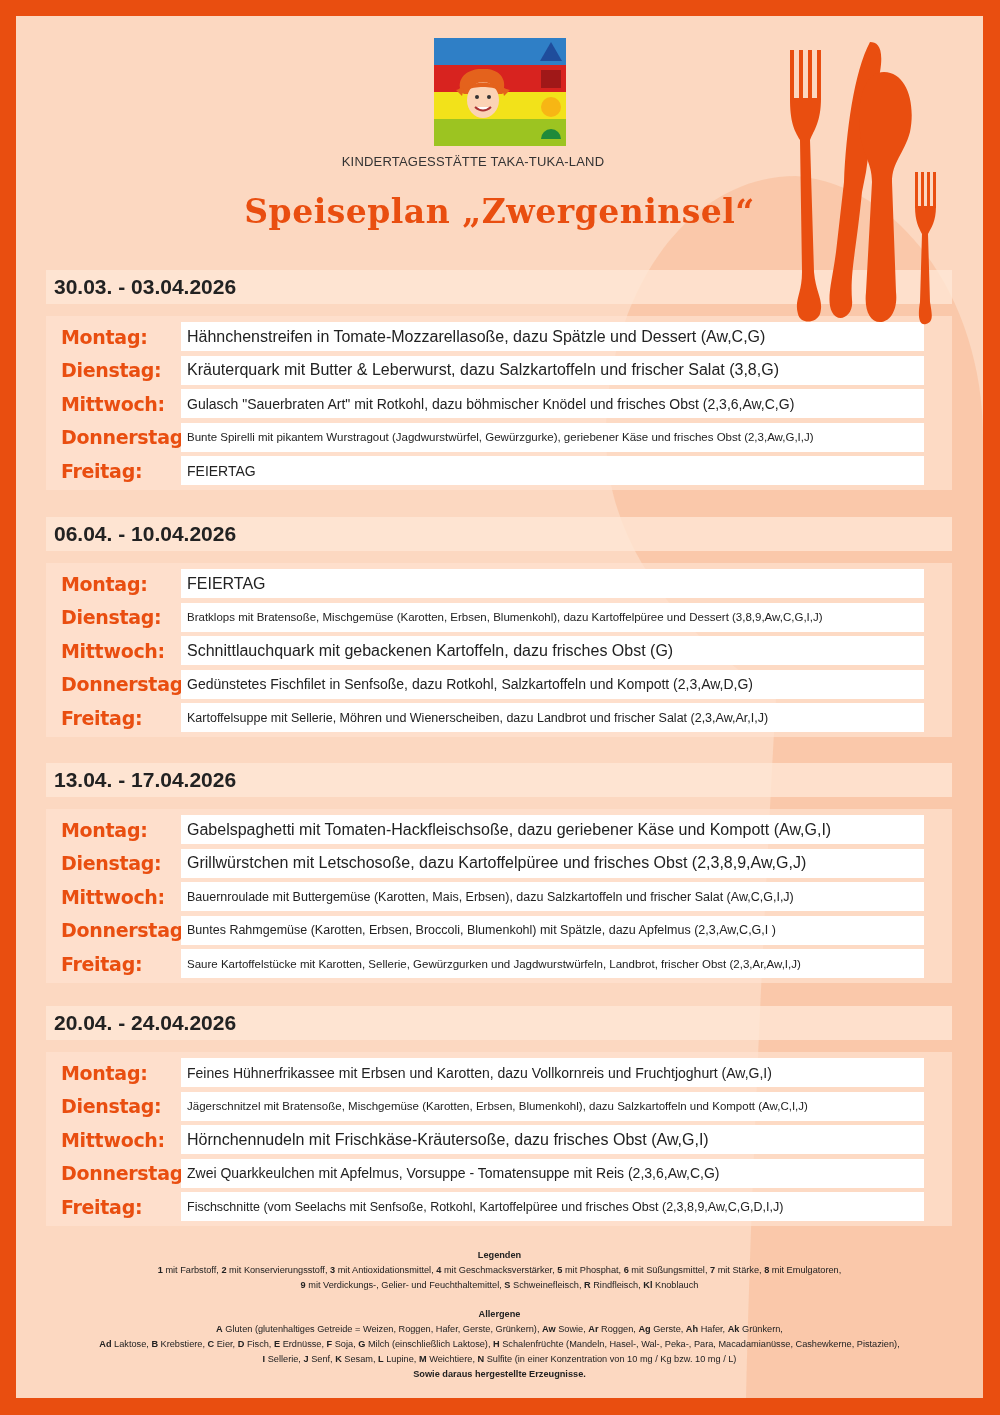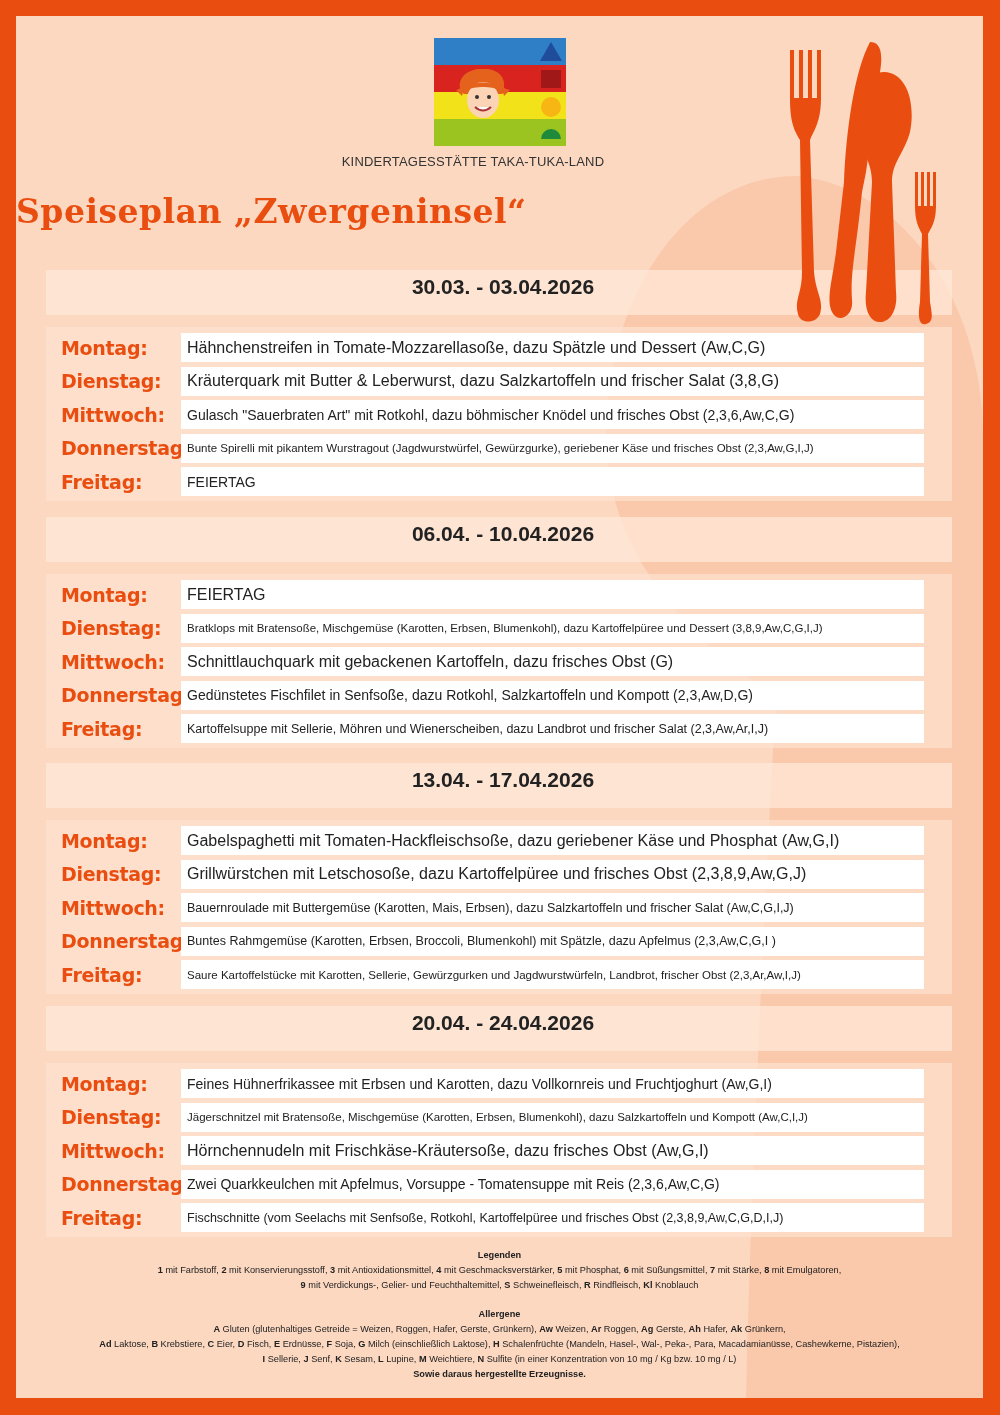--- a/index.html
+++ b/index.html
@@ -11,24 +11,24 @@
   .logo .s1 { top:0; height:27px; background:#2f7fc6; }
   .logo .s2 { top:27px; height:27px; background:#d8231f; }
   .logo .s3 { top:54px; height:27px; background:#f2e21a; }
   .logo .s4 { top:81px; height:27px; background:#9cc421; }
   .logo .tri { position:absolute; right:4px; top:4px; width:0; height:0; border-left:11px solid transparent; border-right:11px solid transparent; border-bottom:19px solid #1f4d9c; }
   .logo .sq { position:absolute; right:5px; top:32px; width:20px; height:18px; background:#a01818; }
   .logo .circ { position:absolute; right:5px; top:59px; width:20px; height:20px; border-radius:50%; background:#f7b614; }
   .logo .half { position:absolute; right:5px; top:91px; width:20px; height:10px; border-radius:10px 10px 0 0; background:#1f8a3a; }
   .logo .face { position:absolute; left:22px; top:28px; width:54px; height:56px; }
   .org { position:absolute; left:0; width:914px; top:138px; text-align:center; font-size:13px; color:#333; letter-spacing:0.2px; z-index:2; }
-  .title { position:absolute; left:0; width:967px; top:176px; text-align:left; font-family:"DejaVu Serif", serif; font-weight:bold; font-size:33px; color:#e94e10; z-index:2; letter-spacing:0.5px; }
+  .title { position:absolute; left:0; width:967px; top:176px; text-align:center; font-family:"DejaVu Serif", serif; font-weight:bold; font-size:33px; color:#e94e10; z-index:2; letter-spacing:0.5px; }
   .cutlery { position:absolute; left:764px; top:16px; width:160px; height:300px; z-index:3; }
   .week { position:absolute; left:30px; width:906px; z-index:2; }
-  .week-head { height:45px; background:rgba(255,232,215,0.75); font-weight:bold; font-size:21px; color:#222; line-height:34px; padding-left:8px; box-sizing:border-box;text-align:center; }
+  .week-head { height:34px; background:rgba(255,232,215,0.75); font-weight:bold; font-size:21px; color:#222; line-height:34px; padding-left:8px; box-sizing:border-box; }
   .week-body { margin-top:12px; background:rgba(255,228,210,0.65); padding:4px 0 2px 0; }
   .row { display:flex; align-items:center; height:33.5px; }
   .day { width:135px; padding-left:15px; color:#e94e10; font-weight:bold; font-size:19px; box-sizing:border-box; font-family:"DejaVu Sans", sans-serif; letter-spacing:-0.3px; }
   .meal { flex:1; margin-right:28px; height:29px; background:#fff; display:flex; align-items:center; padding-left:6px; color:#222; box-sizing:border-box; white-space:nowrap; overflow:hidden; }
   .fs-l { font-size:16px; }
   .fs-m { font-size:14px; }
   .fs-s { font-size:11.5px; }
   .legend { position:absolute; left:0; width:967px; top:1232px; text-align:center; font-size:9.2px; color:#222; line-height:15px; z-index:2; }
   .legend b { font-weight:bold; }
   .legend .sp { height:14px; }
@@ -139,21 +139,21 @@
         <div class="meal fs-s" style="font-size:12.5px">Kartoffelsuppe mit Sellerie, Möhren und Wienerscheiben, dazu Landbrot und frischer Salat (2,3,Aw,Ar,I,J)</div>
       </div>
     </div>
   </div>
 
   <div class="week" style="top:747px">
     <div class="week-head">13.04. - 17.04.2026</div>
     <div class="week-body">
       <div class="row">
         <div class="day">Montag:</div>
-        <div class="meal fs-l">Gabelspaghetti mit Tomaten-Hackfleischsoße, dazu geriebener Käse und Phosphat (Aw,G,I)</div>
+        <div class="meal fs-l">Gabelspaghetti mit Tomaten-Hackfleischsoße, dazu geriebener Käse und Kompott (Aw,G,I)</div>
       </div>
       <div class="row">
         <div class="day">Dienstag:</div>
         <div class="meal fs-l">Grillwürstchen mit Letschosoße, dazu Kartoffelpüree und frisches Obst (2,3,8,9,Aw,G,J)</div>
       </div>
       <div class="row">
         <div class="day">Mittwoch:</div>
         <div class="meal fs-s" style="font-size:12.5px">Bauernroulade mit Buttergemüse (Karotten, Mais, Erbsen), dazu Salzkartoffeln und frischer Salat (Aw,C,G,I,J)</div>
       </div>
       <div class="row">
@@ -197,21 +197,21 @@
     <div><b>Legenden</b></div>
     <div>
       <b>1</b><span> mit Farbstoff, </span><b>2</b><span> mit Konservierungsstoff, </span><b>3</b><span> mit Antioxidationsmittel, </span><b>4</b><span> mit Geschmacksverstärker, </span><b>5</b><span> mit Phosphat, </span><b>6</b><span> mit Süßungsmittel, </span><b>7</b><span> mit Stärke, </span><b>8</b><span> mit Emulgatoren,</span>
     </div>
     <div>
       <b>9</b><span> mit Verdickungs-, Gelier- und Feuchthaltemittel, </span><b>S</b><span> Schweinefleisch, </span><b>R</b><span> Rindfleisch, </span><b>Kl</b><span> Knoblauch</span>
     </div>
     <div class="sp"></div>
     <div><b>Allergene</b></div>
     <div>
-      <b>A</b><span> Gluten (glutenhaltiges Getreide = Weizen, Roggen, Hafer, Gerste, Grünkern), </span><b>Aw</b><span> Weizen, </span><b>Ar</b><span> Roggen, </span><b>Ag</b><span> Gerste, </span><b>Ah</b><span> Hafer, </span><b>Ak</b><span> Grünkern,</span>
+      <b>A</b><span> Gluten (glutenhaltiges Getreide = Weizen, Roggen, Hafer, Gerste, Grünkern), </span><b>Aw</b><span> Sowie, </span><b>Ar</b><span> Roggen, </span><b>Ag</b><span> Gerste, </span><b>Ah</b><span> Hafer, </span><b>Ak</b><span> Grünkern,</span>
     </div>
     <div>
       <b>Ad</b><span> Laktose, </span><b>B</b><span> Krebstiere, </span><b>C</b><span> Eier, </span><b>D</b><span> Fisch, </span><b>E</b><span> Erdnüsse, </span><b>F</b><span> Soja, </span><b>G</b><span> Milch (einschließlich Laktose), </span><b>H</b><span> Schalenfrüchte (Mandeln, Hasel-, Wal-, Peka-, Para, Macadamianüsse, Cashewkerne, Pistazien),</span>
     </div>
     <div>
       <b>I</b><span> Sellerie, </span><b>J</b><span> Senf, </span><b>K</b><span> Sesam, </span><b>L</b><span> Lupine, </span><b>M</b><span> Weichtiere, </span><b>N</b><span> Sulfite (in einer Konzentration von 10 mg / Kg bzw. 10 mg / L)</span>
     </div>
     <div><b>Sowie daraus hergestellte Erzeugnisse.</b></div>
   </div>
 

